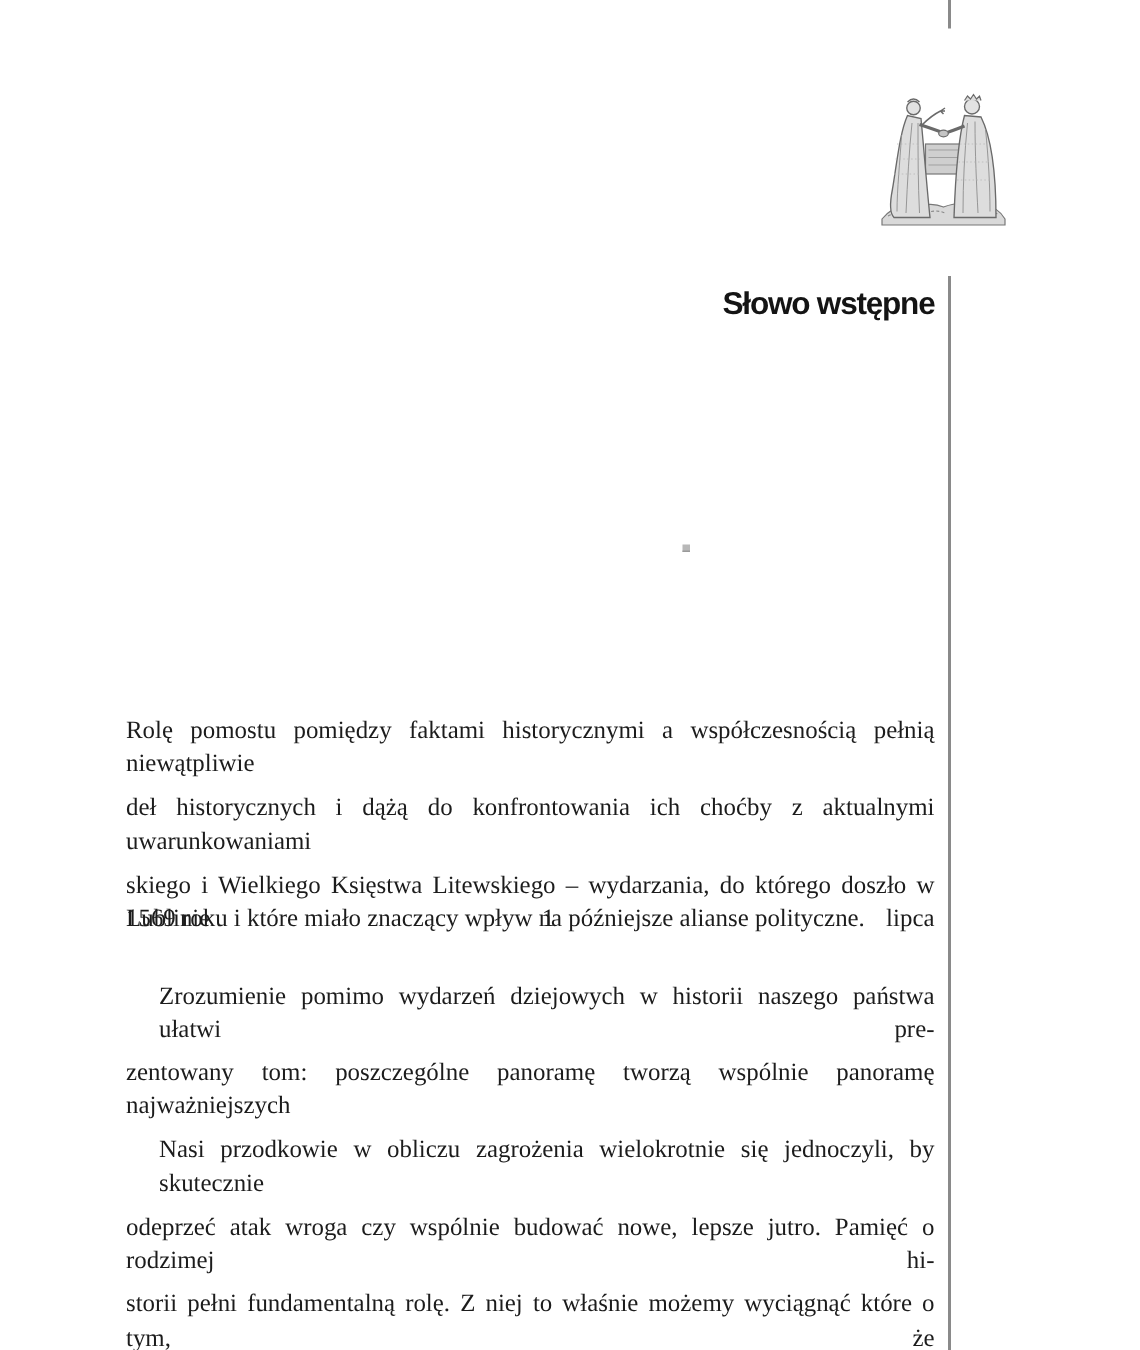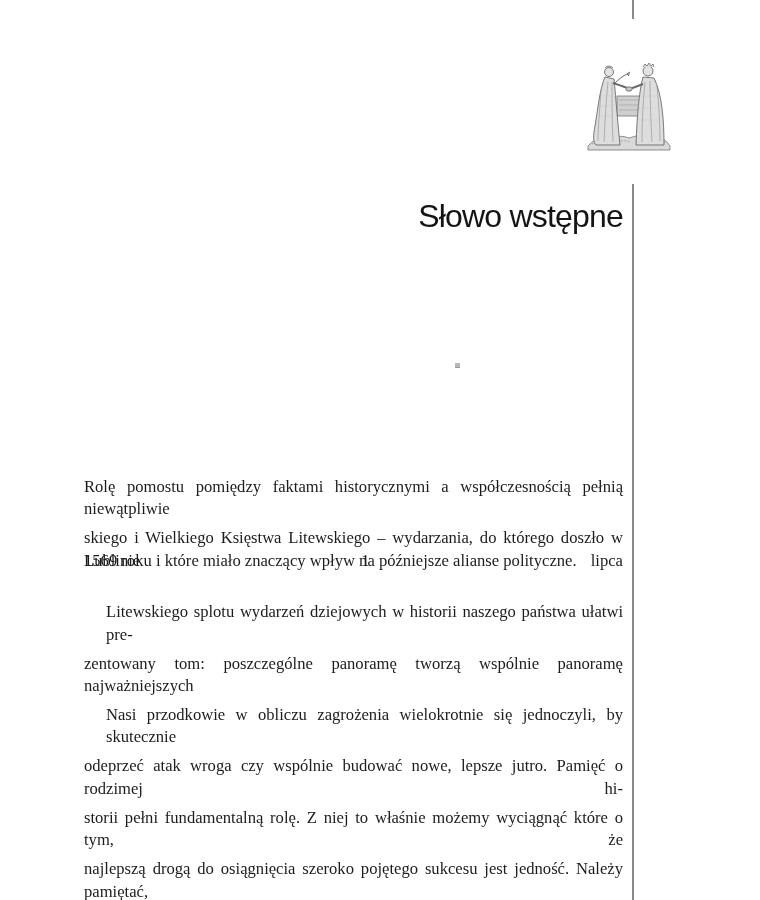--- a/index.html
+++ b/index.html
@@ -34,22 +34,22 @@
   .illustration svg { width: 100%; height: 100%; }
 
   
   .title {
     position: absolute;
     left: 84px;
     top: 177px;
     width: 539px;
     text-align: right;
     font-family: "Liberation Sans", sans-serif;
-    font-weight: 400;
-    font-size: 32px;
+    font-weight: 700;
+    font-size: 21px;
     letter-spacing: -0.8px;
     color: #141414;
     white-space: nowrap;
   }
 
   
   .body-text {
     position: absolute;
     left: 84px;
     top: 447px;
@@ -115,26 +115,27 @@
   </div>
 
   <h1 class="title">Słowo wstępne</h1>
 
   <div class="speck"></div>
 
   <div class="body-text">
 
     <div class="paragraph">
       <div class="line fill">Rolę pomostu pomiędzy faktami historycznymi a współczesnością pełnią niewątpliwie</div>
+      <div class="line fill">deł historycznych i dążą do konfrontowania ich choćby z aktualnymi uwarunkowaniami</div>
       <div class="line fill">skiego i Wielkiego Księstwa Litewskiego – wydarzania, do którego doszło w Lublinie 1 lipca</div>
       <div class="line last">1569 roku i które miało znaczący wpływ na późniejsze alianse polityczne.</div>
     </div>
 
     <div class="paragraph">
-      <div class="line fill indent">Litewskiego splotu wydarzeń dziejowych w historii naszego państwa ułatwi pre-</div>
+      <div class="line fill indent">Zrozumienie pomimo wydarzeń dziejowych w historii naszego państwa ułatwi pre-</div>
       <div class="line fill">zentowany tom: poszczególne panoramę tworzą wspólnie panoramę najważniejszych</div>
     </div>
 
     <div class="paragraph">
       <div class="line fill indent">Nasi przodkowie w obliczu zagrożenia wielokrotnie się jednoczyli, by skutecznie</div>
       <div class="line fill">odeprzeć atak wroga czy wspólnie budować nowe, lepsze jutro. Pamięć o rodzimej hi-</div>
       <div class="line fill">storii pełni fundamentalną rolę. Z niej to właśnie możemy wyciągnąć które o tym, że</div>
       <div class="line fill">najlepszą drogą do osiągnięcia szeroko pojętego sukcesu jest jedność. Należy pamiętać,</div>
       <div class="line fill">że pomimo znaczących różnic między Polską a Litwą – począwszy od odmienności</div>
       <div class="line fill">struktury etnicznej, społecznej czy wyznaniowej, a skończywszy na różnych poten-</div>

